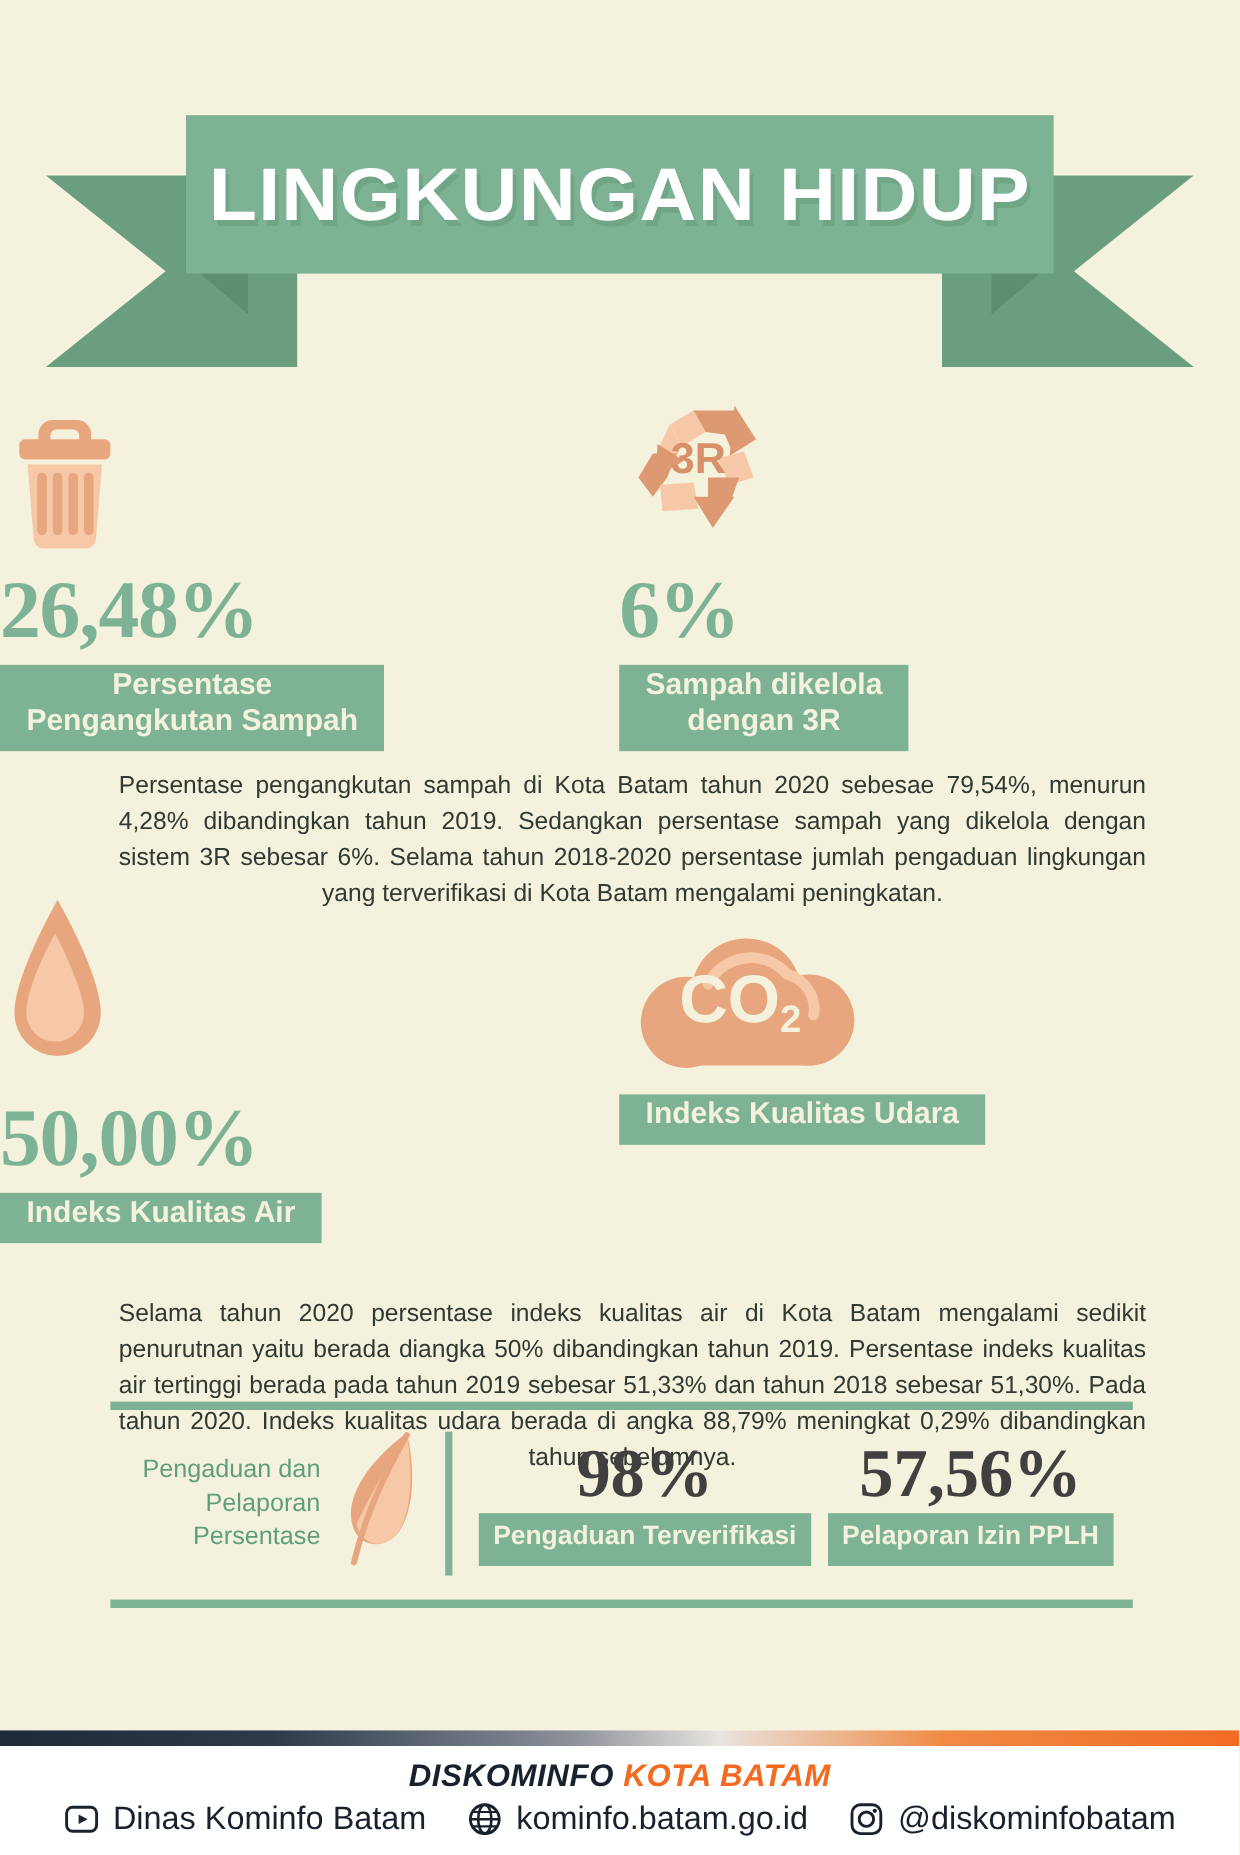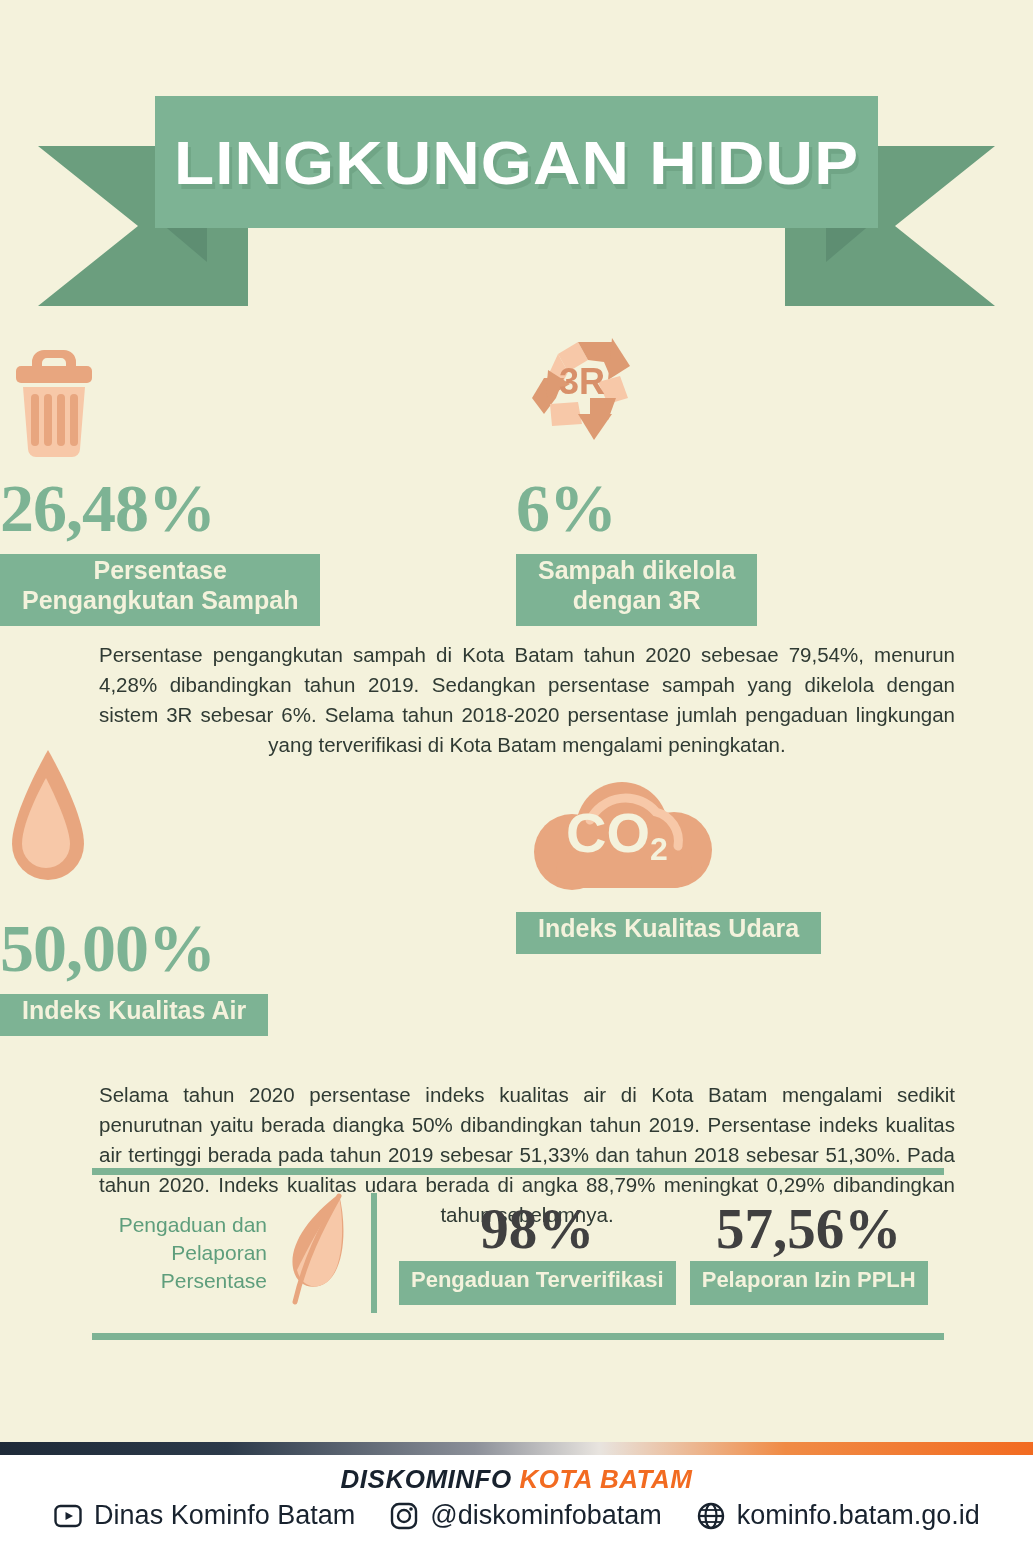--- a/index.html
+++ b/index.html
@@ -403,37 +403,37 @@
             <rect x="2.5" y="5" width="25" height="20" rx="5" fill="none" stroke="#18222E" stroke-width="2.4"></rect>
             <polygon points="12.5,11 20,15 12.5,19" fill="#18222E"></polygon>
           </svg>
         </span>
         <span>Dinas Kominfo Batam</span>
       </div>
 
       <div class="flink">
         <span>
           <svg width="30" height="30" viewBox="0 0 30 30" aria-hidden="true">
-            <rect x="3" y="3" width="24" height="24" rx="7" fill="none" stroke="#18222E" stroke-width="2.4"></rect>
-            <circle cx="15" cy="15" r="6" fill="none" stroke="#18222E" stroke-width="2.4"></circle>
-            <circle cx="22" cy="8" r="1.8" fill="#18222E"></circle>
-          </svg>
-        </span>
-        <span>@diskominfobatam</span>
-      </div>
-
-      <div class="flink">
-        <span>
-          <svg width="30" height="30" viewBox="0 0 30 30" aria-hidden="true">
             <circle cx="15" cy="15" r="12" fill="none" stroke="#18222E" stroke-width="2.4"></circle>
             <ellipse cx="15" cy="15" rx="5.5" ry="12" fill="none" stroke="#18222E" stroke-width="2.2"></ellipse>
             <line x1="3" y1="15" x2="27" y2="15" stroke="#18222E" stroke-width="2.2"></line>
             <line x1="5" y1="9" x2="25" y2="9" stroke="#18222E" stroke-width="1.8"></line>
             <line x1="5" y1="21" x2="25" y2="21" stroke="#18222E" stroke-width="1.8"></line>
           </svg>
         </span>
         <span>kominfo.batam.go.id</span>
       </div>
 
+      <div class="flink">
+        <span>
+          <svg width="30" height="30" viewBox="0 0 30 30" aria-hidden="true">
+            <rect x="3" y="3" width="24" height="24" rx="7" fill="none" stroke="#18222E" stroke-width="2.4"></rect>
+            <circle cx="15" cy="15" r="6" fill="none" stroke="#18222E" stroke-width="2.4"></circle>
+            <circle cx="22" cy="8" r="1.8" fill="#18222E"></circle>
+          </svg>
+        </span>
+        <span>@diskominfobatam</span>
+      </div>
+
     </div>
   </div>
 
 </div>
 
 </body></html>

